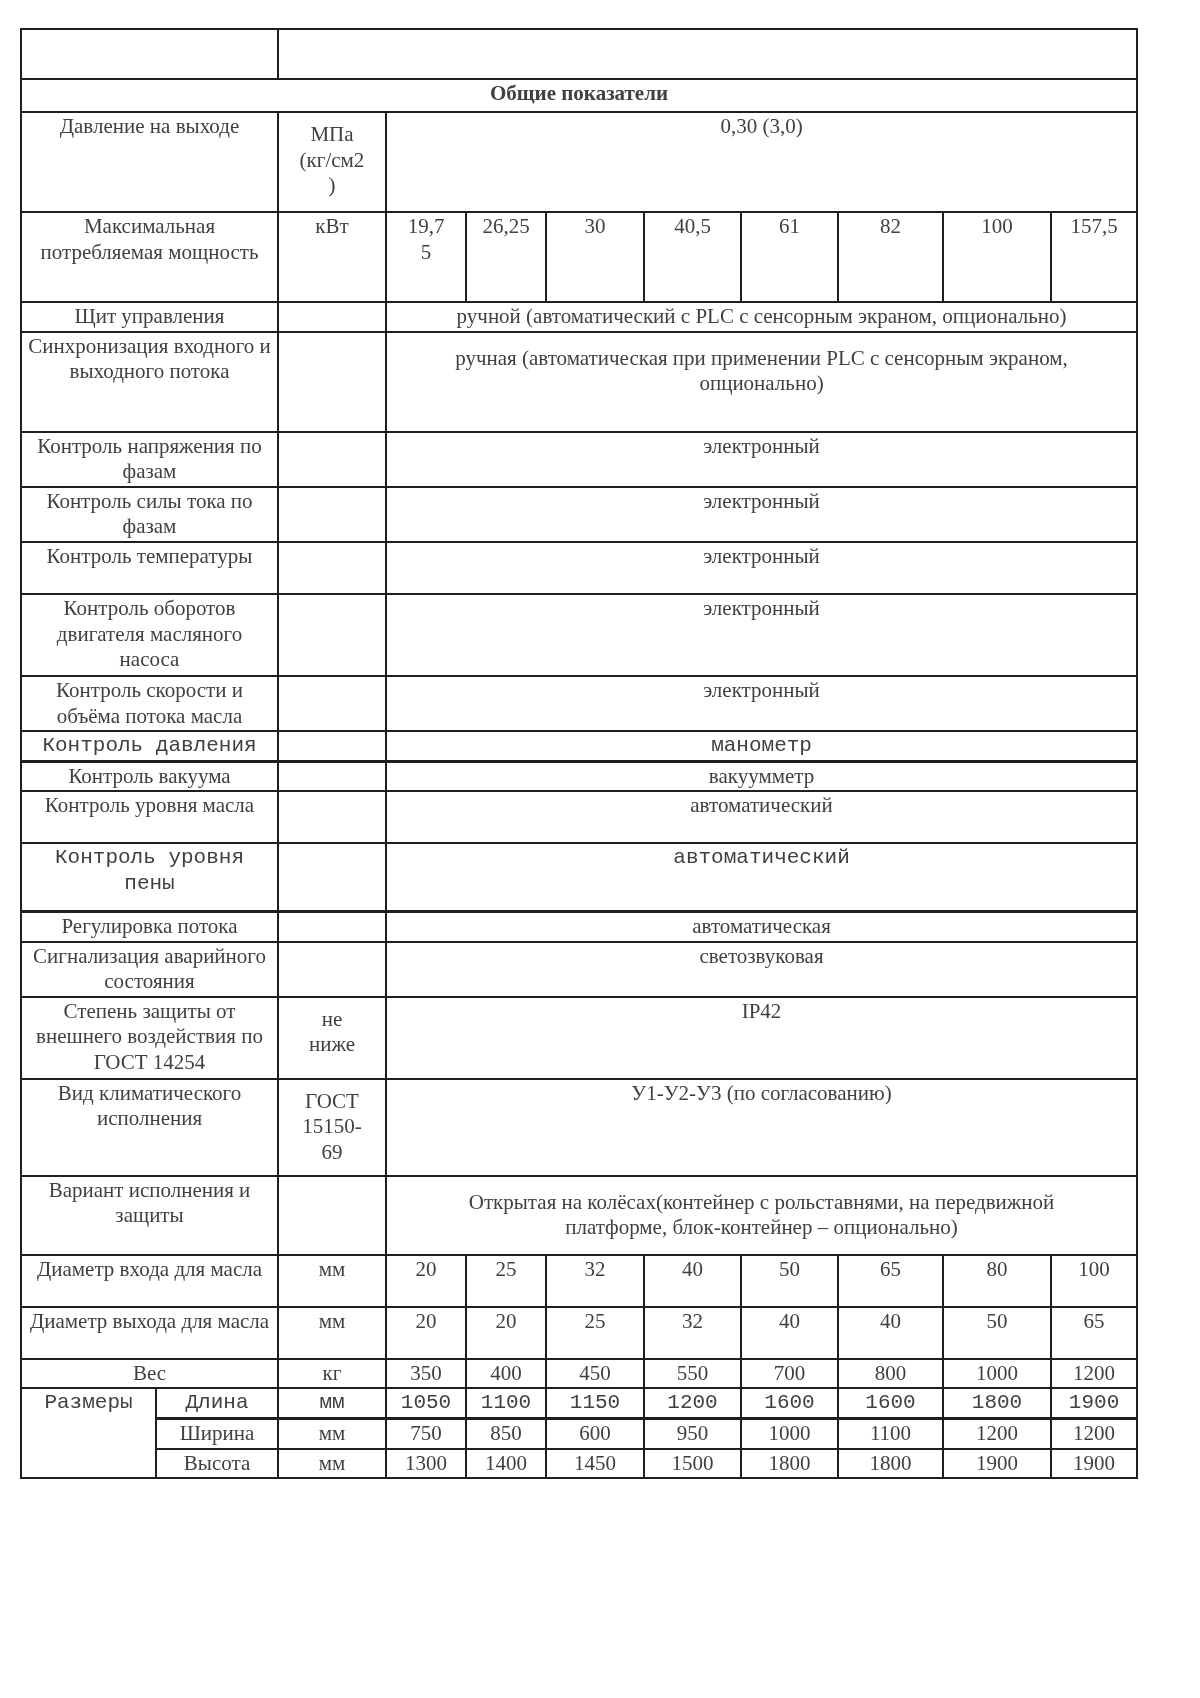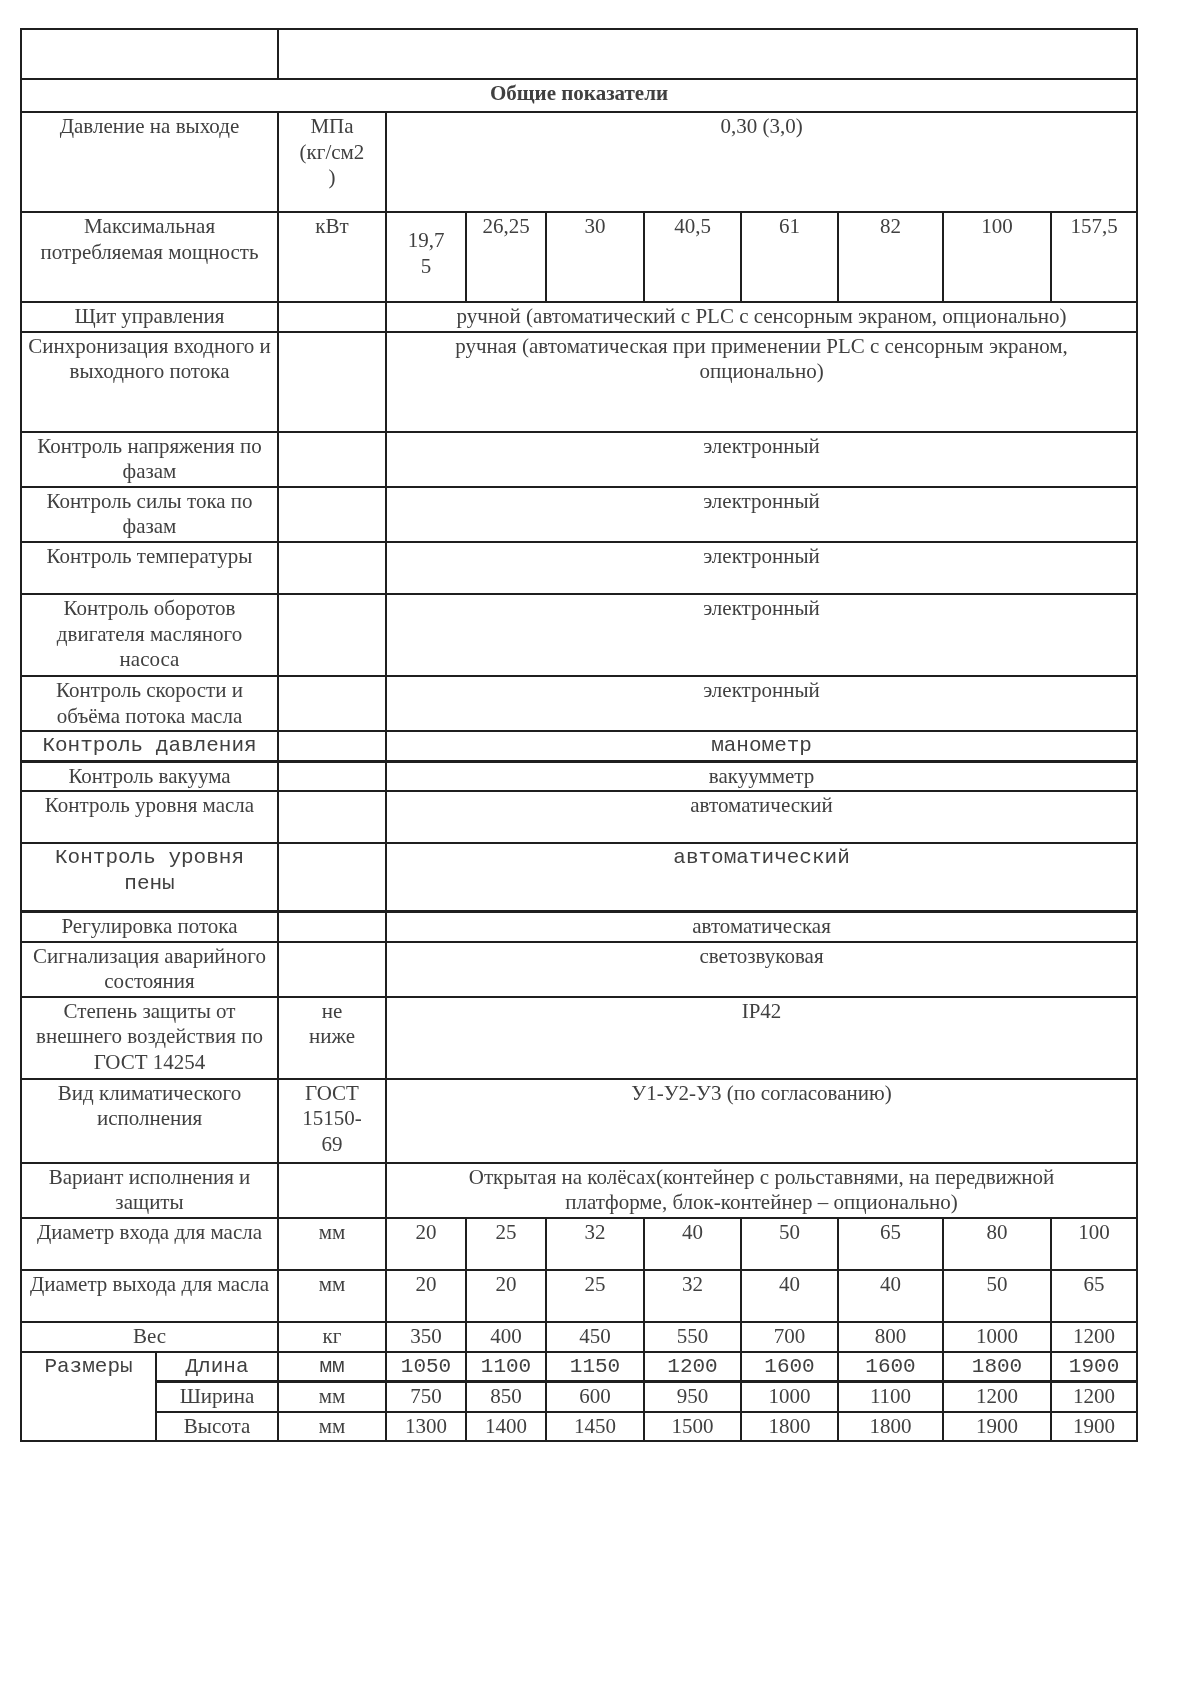--- a/index.html
+++ b/index.html
@@ -27,25 +27,25 @@
     text-align:center;
     font-size:21px;
     line-height:1.22;
     overflow:hidden;
     word-wrap:break-word;
   }
   td.hdr { font-weight:bold; text-align:center; }
   td.la  { text-align:left; padding-left:8px; padding-right:26px; }
   tr.tb > td { border-bottom-width:3px;font-family:Liberation Mono, monospace; }
   
-  .uw { display:block; max-width:3.3em; margin:0 auto; }
+  .uw { display:block; max-width:3.3em; margin:8px auto; }
   
-  .nw { display:block; max-width:2.1em; margin:14px auto; word-break:break-all; }
+  .nw { display:block; max-width:2.1em; margin:0 auto; word-break:break-all; }
   
-  .vw { display:block; max-width:630px; margin:0 auto;text-align:center; }
+  .vw { display:block; max-width:630px; margin:12px auto;text-align:center; }
 </style>
 </head>
 <body>
 
 <div class="page">
   <table class="specs">
     <colgroup>
       <col style="width:135px">
         <col style="width:122px">
         <col style="width:108px">

